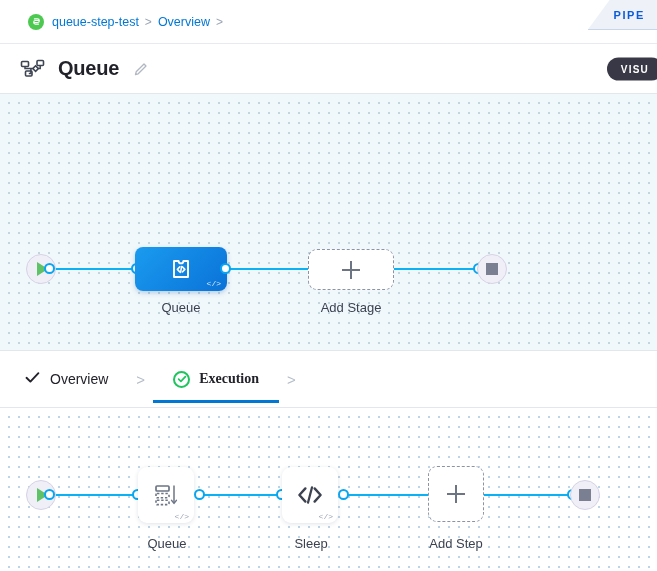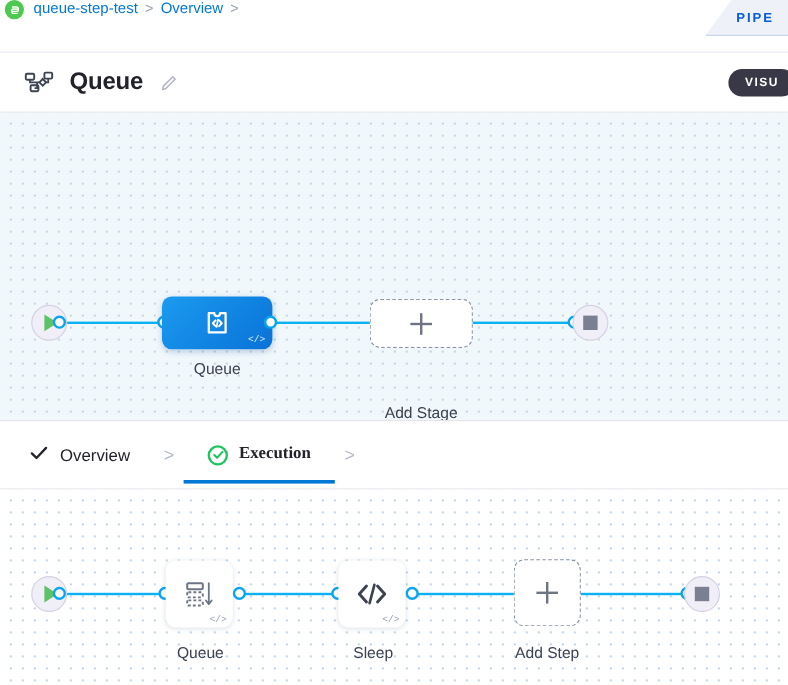--- a/index.html
+++ b/index.html
@@ -10,22 +10,22 @@
     overflow: hidden;
   }
   .app { position: relative; width: 657px; height: 571px; }
 
   
   .breadcrumb-bar {
     position: relative;
     height: 44px;
     background: #ffffff;
     display: flex;
-    align-items: flex-start;
-    padding-left: 4px;
+    align-items: center;
+    padding-left: 28px;
     border-bottom: 1px solid #e8eaf0;
     z-index: 5;
   }
   .crumb-icon {
     width: 16px; height: 16px;
     border-radius: 50%;
     background: #4dc952;
     display: flex; align-items: center; justify-content: center;
     margin-right: 8px;
     flex: 0 0 auto;
@@ -305,21 +305,21 @@
         <path d="M15.6 12.4 L14.6 18.4" stroke="#ffffff" stroke-width="1.5" stroke-linecap="round"></path>
       </svg>
       <span class="corner-code">&lt;/&gt;</span>
     </div>
     <div class="port" style="left:220px; top:169px;"></div>
     <div class="node-label" style="left:135px; top:206px; width:92px;">Queue</div>
 
     <div class="node-add" style="left:308px; top:155px; width:86px; height:41px;">
       <span class="plus"></span>
     </div>
-    <div class="node-label" style="left:300px; top:206px; width:102px;margin-top:36px;">Add Stage</div>
+    <div class="node-label" style="left:300px; top:206px; width:102px;">Add Stage</div>
 
     <div class="port" style="left:473px; top:169px;"></div>
     <div class="terminal" style="left:477px; top:160px;">
       <span class="stop-sq"></span>
     </div>
   </div>
 
   <div class="stage-tabs">
 
     <div class="stage-tab">

